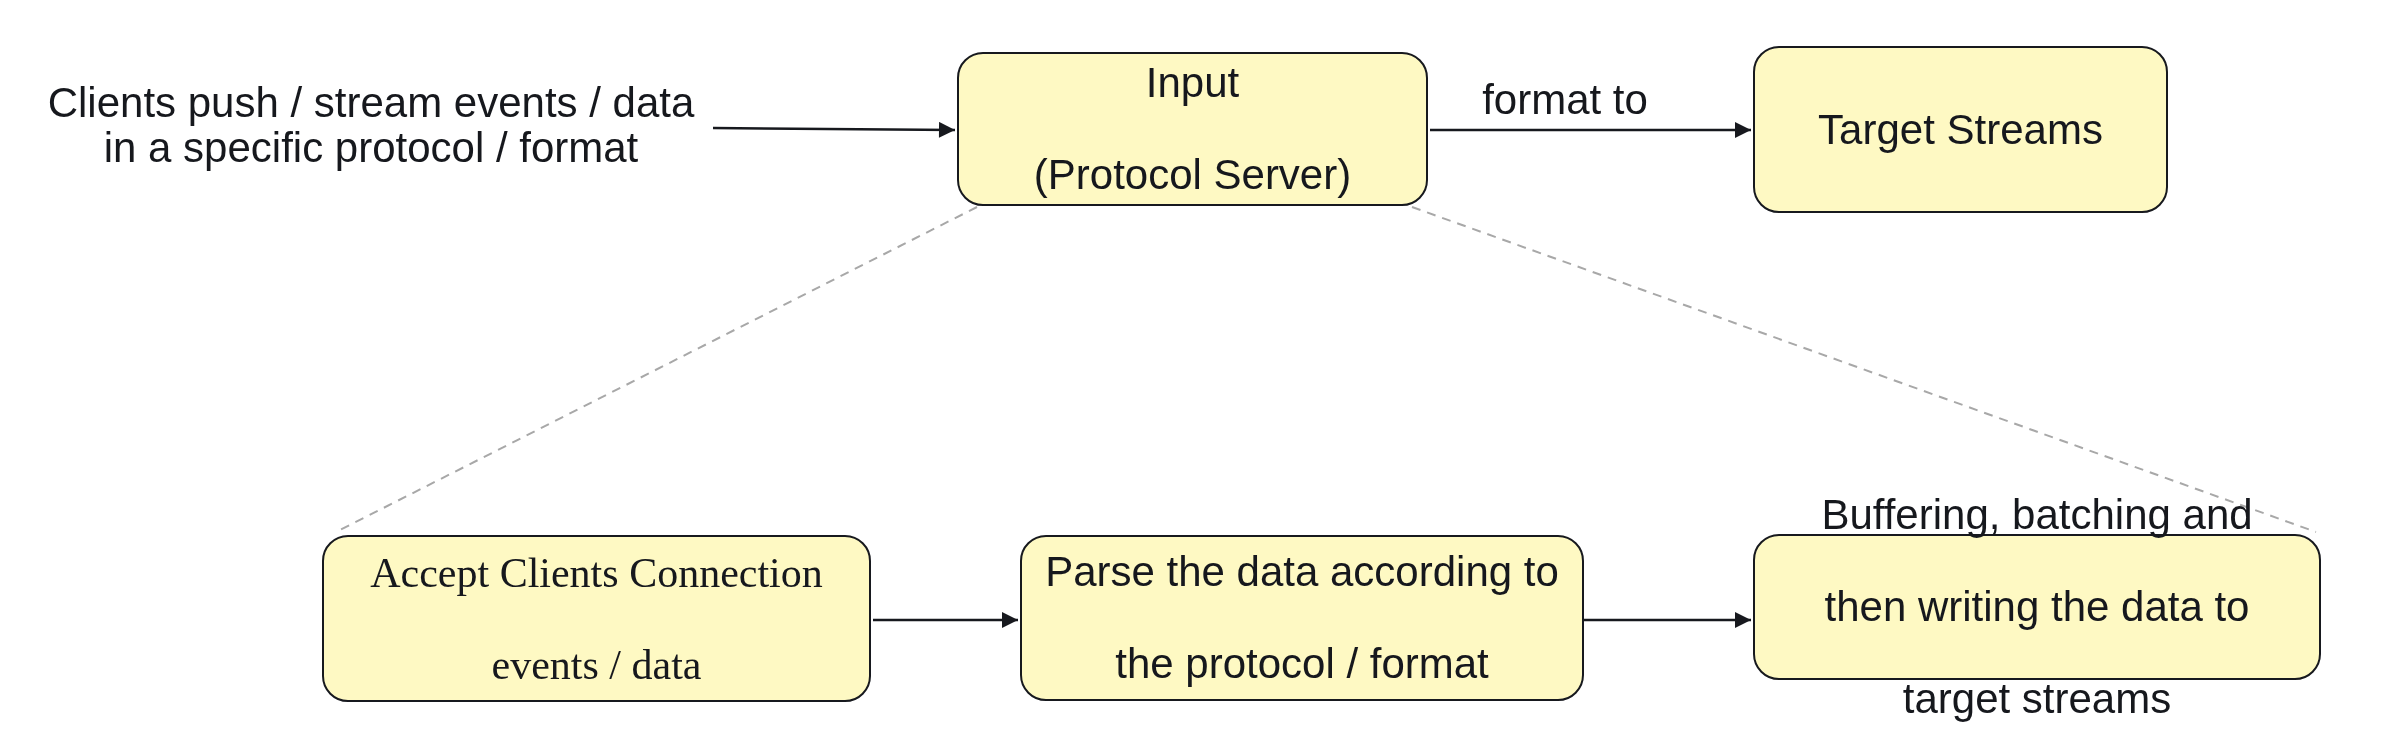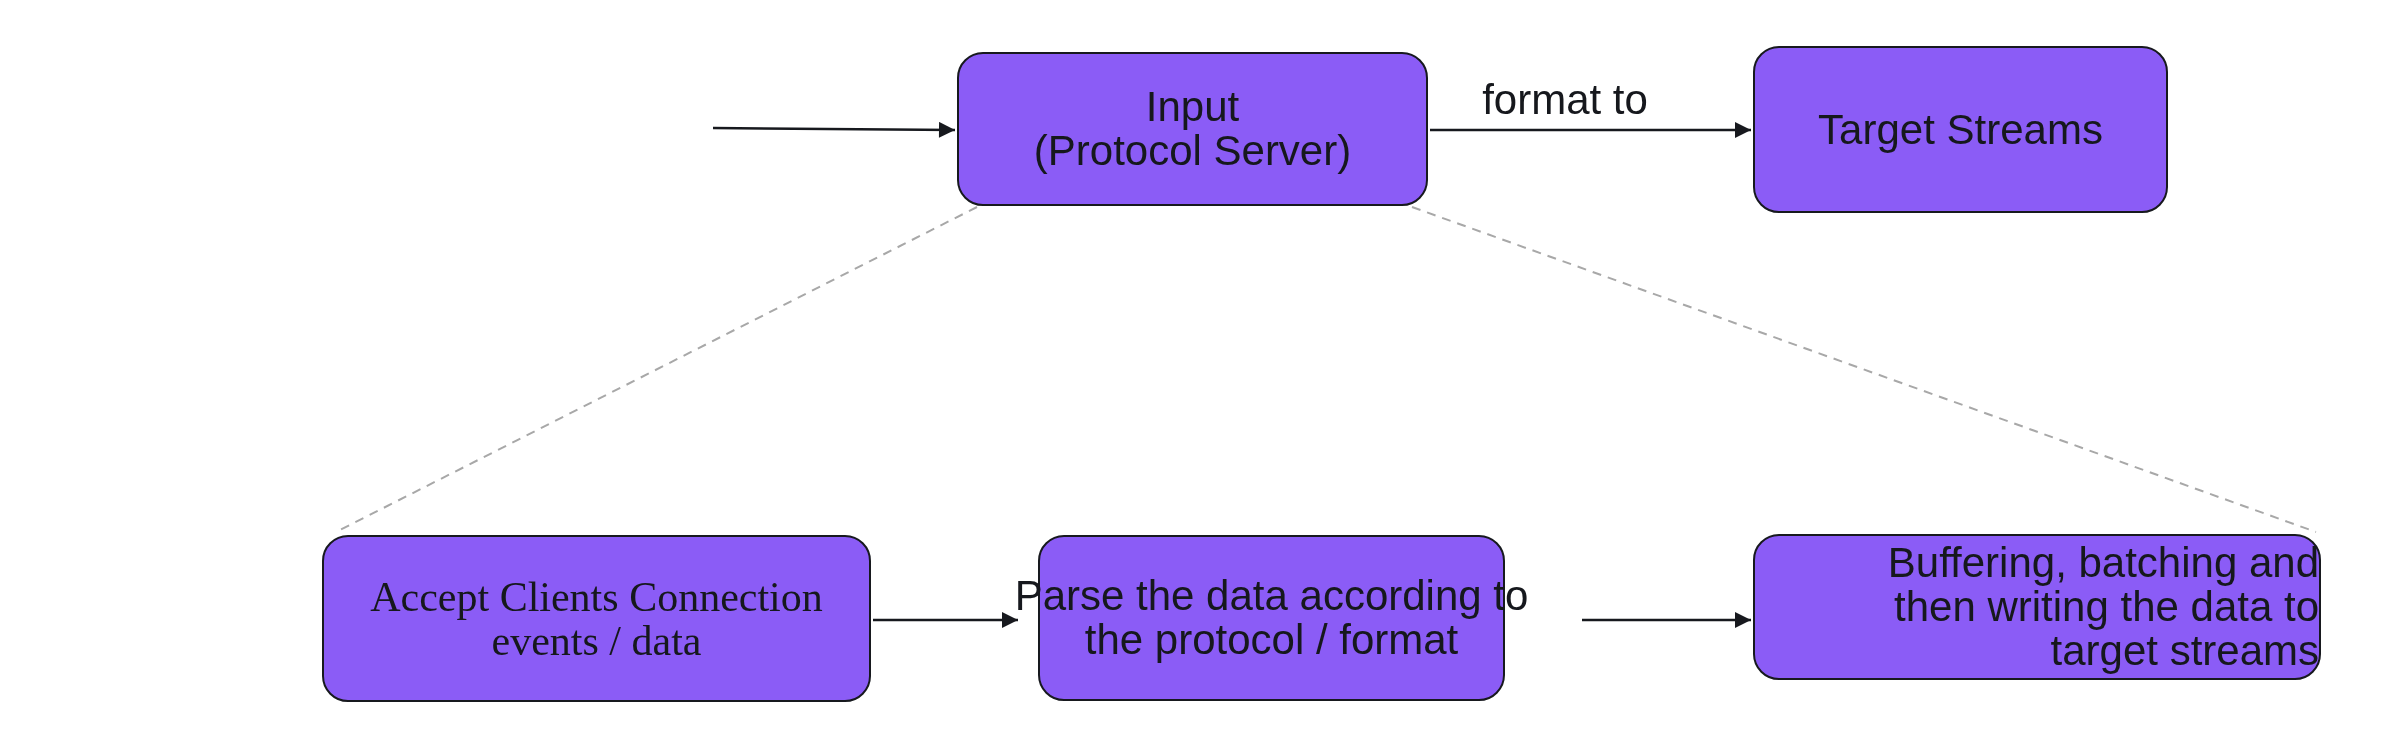--- a/index.html
+++ b/index.html
@@ -21,44 +21,45 @@
     left: 0;
     top: 0;
     width: 2402px;
     height: 752px;
   }
   .node {
     position: absolute;
     box-sizing: border-box;
     border: 2.5px solid #17191e;
     border-radius: 26px;
-    background: #8b5cf6;
+    background: #fef9c3;
     display: flex;
     flex-direction: column;
     align-items: center;
     justify-content: center;
     text-align: center;
     font-size: 42px;
     line-height: 44px;
+    gap: 48px;
   }
   .free-text {
     position: absolute;
     text-align: center;
     font-size: 42px;
     line-height: 45px;
   }
   .line { display: block; white-space: nowrap; }
 
   .clients-note { left: 40px;  top: 80px;  width: 662px; }
   .input-node   { left: 957px; top: 52px;  width: 471px; height: 154px; }
   .write-label  { left: 1415px; top: 77px; width: 300px; }
   .target-node  { left: 1753px; top: 46px; width: 415px; height: 167px; }
   .accept-node  { left: 322px;  top: 535px; width: 549px; height: 167px; font-family: Liberation Serif, serif; }
-  .parse-node   { left: 1020px; top: 535px; width: 467px; height: 166px; margin-left: 18px; }
-  .buffer-node  { left: 1753px; top: 534px; width: 568px; height: 146px; align-items: flex-end; }
+  .parse-node   { left: 1020px; top: 535px; width: 564px; height: 166px; }
+  .buffer-node  { left: 1753px; top: 534px; width: 568px; height: 146px; }
 </style>
 </head>
 <body>
 
 <div class="canvas">
 
   <svg class="edges-layer" viewBox="0 0 2402 752" xmlns="http://www.w3.org/2000/svg">
     <defs>
       <marker id="arrowhead" viewBox="0 0 12 12" markerWidth="21" markerHeight="16" refX="12" refY="6" orient="auto" markerUnits="userSpaceOnUse">
         <path d="M0,0 L12,6 L0,12 Z" fill="#17191e"></path>
@@ -71,20 +72,24 @@
 
     <line x1="977" y1="207" x2="340" y2="530" stroke="#a8a8a8" stroke-width="2" stroke-dasharray="9 7"></line>
 
     <line x1="1412" y1="207" x2="2316" y2="532" stroke="#a8a8a8" stroke-width="2" stroke-dasharray="9 7"></line>
 
     <line x1="873" y1="620" x2="1018" y2="620" stroke="#17191e" stroke-width="2.5" marker-end="url(#arrowhead)"></line>
 
     <line x1="1582" y1="620" x2="1751" y2="620" stroke="#17191e" stroke-width="2.5" marker-end="url(#arrowhead)"></line>
   </svg>
 
+  <div class="free-text clients-note">
+    <span class="line">Clients push / stream events / data</span>
+    <span class="line">in a specific protocol / format</span>
+  </div>
 
   <div class="node input-node">
     <span class="line">Input</span>
     <span class="line">(Protocol Server)</span>
   </div>
 
   <div class="free-text write-label">format to</div>
 
   <div class="node target-node">
     <span class="line">Target Streams</span>

